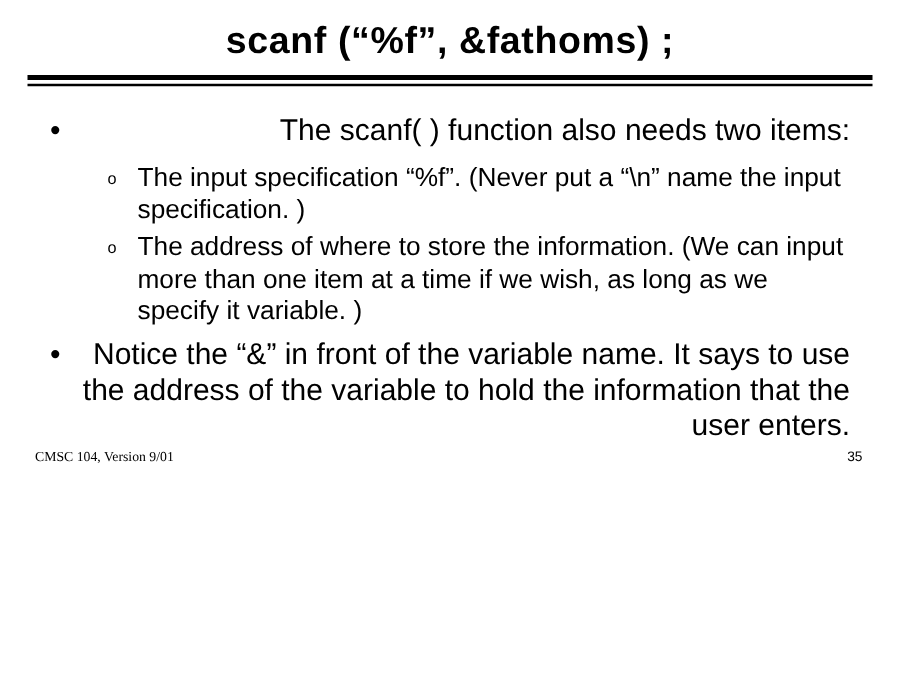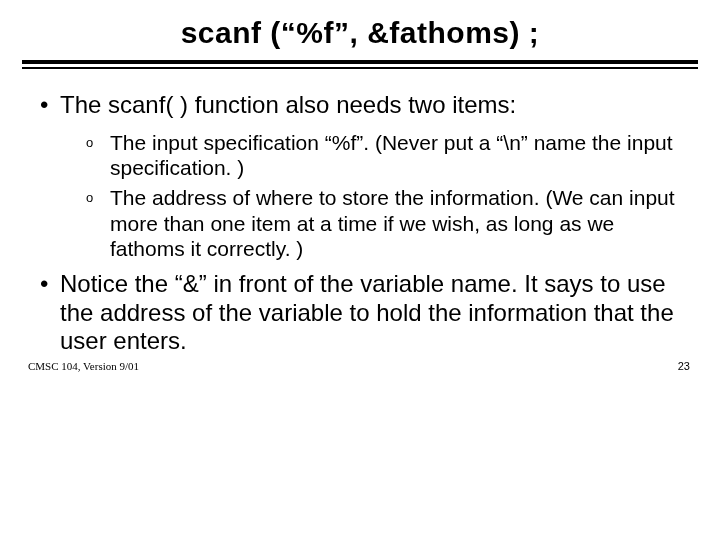--- a/index.html
+++ b/index.html
@@ -5,21 +5,21 @@
   * { box-sizing: border-box; margin: 0; padding: 0; }
   html, body { width: 720px; height: 540px; font-family: Arial, Helvetica, sans-serif; background: #fff; color: #000; }
   .slide { width: 720px; height: 392px; position: relative; padding: 12px 0 0 0; }
   .title { font-size: 30px; font-weight: bold; text-align: center; margin: 4px 0 10px 0; letter-spacing: 0.5px; }
   .rule-wrap { padding: 0 22px; }
   .rule-top { height: 4px; background: #000; }
   .rule-bot { height: 2px; background: #000; margin-top: 3px; }
   .content { padding: 22px 40px 0 40px; font-size: 24px; line-height: 1.2; }
   .b1 { display: flex; margin-bottom: 10px; }
   .b1 .dot { width: 20px; flex-shrink: 0; }
-  .b1 .txt { flex: 1; }
+  .b1 .txt { flex: 1; text-align: right; }
   .sub { margin: 6px 0 6px 46px; }
   .b2 { display: flex; font-size: 21px; line-height: 1.22; margin-bottom: 4px; }
   .b2 .mk { width: 24px; flex-shrink: 0; font-size: 13px; padding-top: 5px; font-family: Arial, sans-serif; }
   .b2 .txt { flex: 1; }
   .footer-left { position: absolute; left: 28px; bottom: 20px; font-size: 11px; font-family: Liberation Serif, serif; }
   .footer-right { position: absolute; right: 30px; bottom: 20px; font-size: 11px; }
 </style>
 </head>
 <body>
 
@@ -39,27 +39,27 @@
       <div class="txt">The scanf( ) function also needs two items:</div>
     </div>
 
     <div class="sub">
       <div class="b2">
         <div class="mk">o</div>
         <div class="txt">The input specification “%f”.  (Never put a “\n” name the input specification. )</div>
       </div>
       <div class="b2">
         <div class="mk">o</div>
-        <div class="txt">The address of where to store the information. (We can input more than one item at a time if we wish, as long as we fathoms it correctly. )</div>
+        <div class="txt">The address of where to store the information. (We can input more than one item at a time if we wish, as long as we specify it variable. )</div>
       </div>
     </div>
 
     <div class="b1" style="margin-top:8px;">
       <div class="dot">•</div>
       <div class="txt">Notice the “&amp;” in front of the variable name. It says to use the address of the variable to hold the information that the user enters.</div>
     </div>
 
   </div>
 
   <div class="footer-left">CMSC 104, Version 9/01</div>
-  <div class="footer-right">23</div>
+  <div class="footer-right">35</div>
 
 </div>
 
 </body></html>

